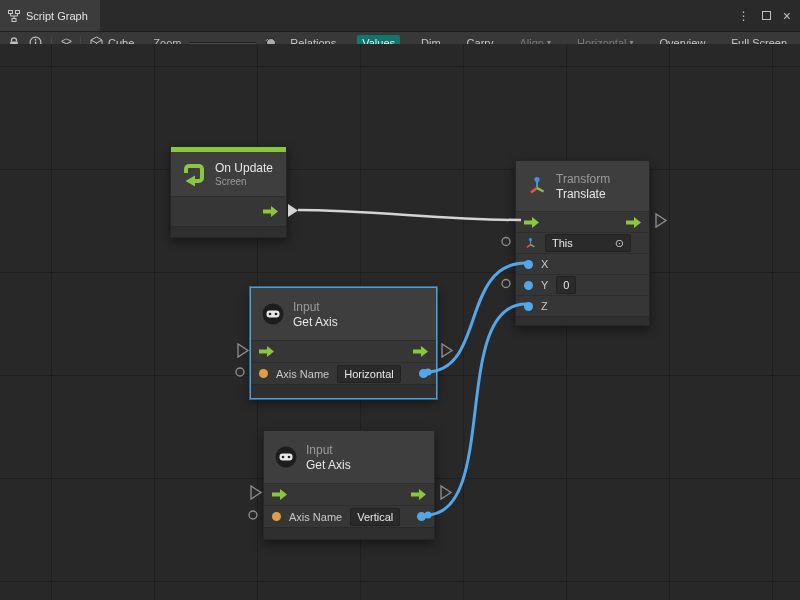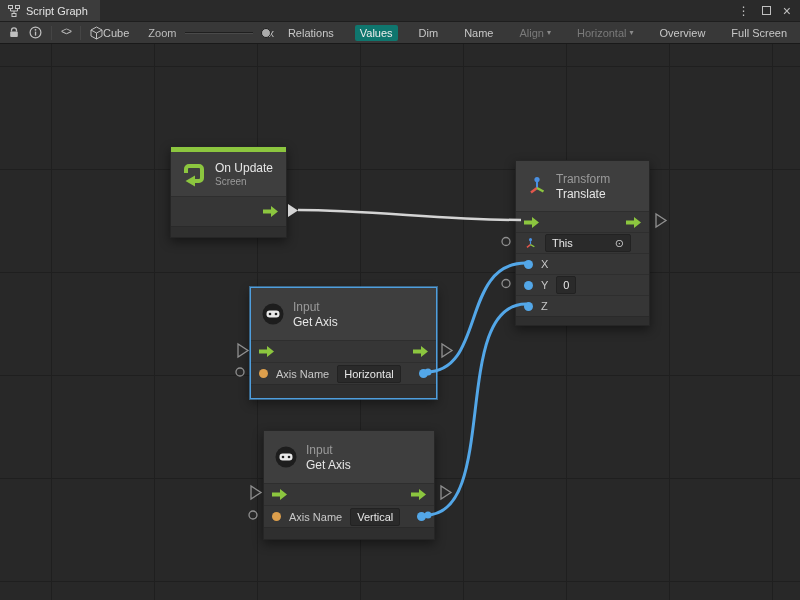--- a/index.html
+++ b/index.html
@@ -8,33 +8,33 @@
     --string-orange:#DD9F4C;
     --wire-gray:#D4D4D4;
     --selection-blue:#4F9EDD;
   }
   *{box-sizing:border-box;margin:0;padding:0;}
   html,body{background:#191919;}
   body{font-family:"Liberation Sans","DejaVu Sans",sans-serif;}
   .window{position:relative;width:800px;height:600px;overflow:hidden;background:#282828;}
 
   
-  .titlebar{height:22px;background:#2A2A2A;display:flex;align-items:stretch;border-bottom:1px solid #1E1E1E;}
+  .titlebar{height:32px;background:#2A2A2A;display:flex;align-items:stretch;border-bottom:1px solid #1E1E1E;}
   .tab{display:flex;align-items:center;gap:6px;padding:0 12px 0 8px;background:#3C3C3C;font-size:11px;color:#E2E2E2;}
   .titlebar-actions{margin-left:auto;display:flex;align-items:center;gap:12px;padding-right:9px;color:#C0C0C0;}
   .menu-dots{font-size:12px;line-height:1;cursor:default;}
   .restore-box{display:inline-block;width:9px;height:9px;border:1px solid #C0C0C0;}
   .close-x{font-size:14px;line-height:1;}
 
   
   .toolbar{height:22px;background:#383838;display:flex;align-items:center;gap:9px;padding:0 8px;border-bottom:1px solid #191919;font-size:11px;color:#C8C8C8;}
   .vsep{width:1px;height:14px;background:#2A2A2A;border-right:1px solid #454545;}
   .tool-icon{display:flex;align-items:center;}
   .code-glyph{font-family:"Liberation Mono","DejaVu Sans Mono",monospace;font-size:10px;color:#C0C0C0;letter-spacing:-1px;}
-  .obj-selector{display:flex;align-items:center;}
+  .obj-selector{display:flex;align-items:center;gap:5px;}
   .zoom-label{margin-left:10px;color:#BDBDBD;}
   .zoom-slider{position:relative;width:90px;height:12px;}
   .zoom-track{position:absolute;left:0;right:0;top:5px;height:2px;background:#1F1F1F;border-bottom:1px solid #4A4A4A;}
   .zoom-handle{position:absolute;left:76px;top:1px;width:10px;height:10px;border-radius:50%;background:#ABABAB;border:1px solid #1E1E1E;}
   .zoom-value{color:#BDBDBD;}
   .toolbar-buttons{margin-left:auto;display:flex;align-items:center;gap:16px;}
   .btn{padding:2px 5px;border-radius:2px;color:#C8C8C8;white-space:nowrap;display:flex;align-items:center;gap:3px;cursor:default;}
   .btn.active{background:#0f766e;color:#EDEDED;}
   .btn.disabled{color:#7A7A7A;}
   .caret{font-size:8px;color:#8A8A8A;}
@@ -140,21 +140,21 @@
       <span class="btn">
           <span>Relations</span>
         </span>
       <span class="btn active">
           <span>Values</span>
         </span>
       <span class="btn">
           <span>Dim</span>
         </span>
       <span class="btn">
-          <span>Name</span>
+          <span>Carry</span>
         </span>
       <span class="btn disabled">
           <span>Align</span>
           <span class="caret">▾</span>
         </span>
       <span class="btn disabled">
           <span>Horizontal</span>
           <span class="caret">▾</span>
         </span>
       <span class="btn">

